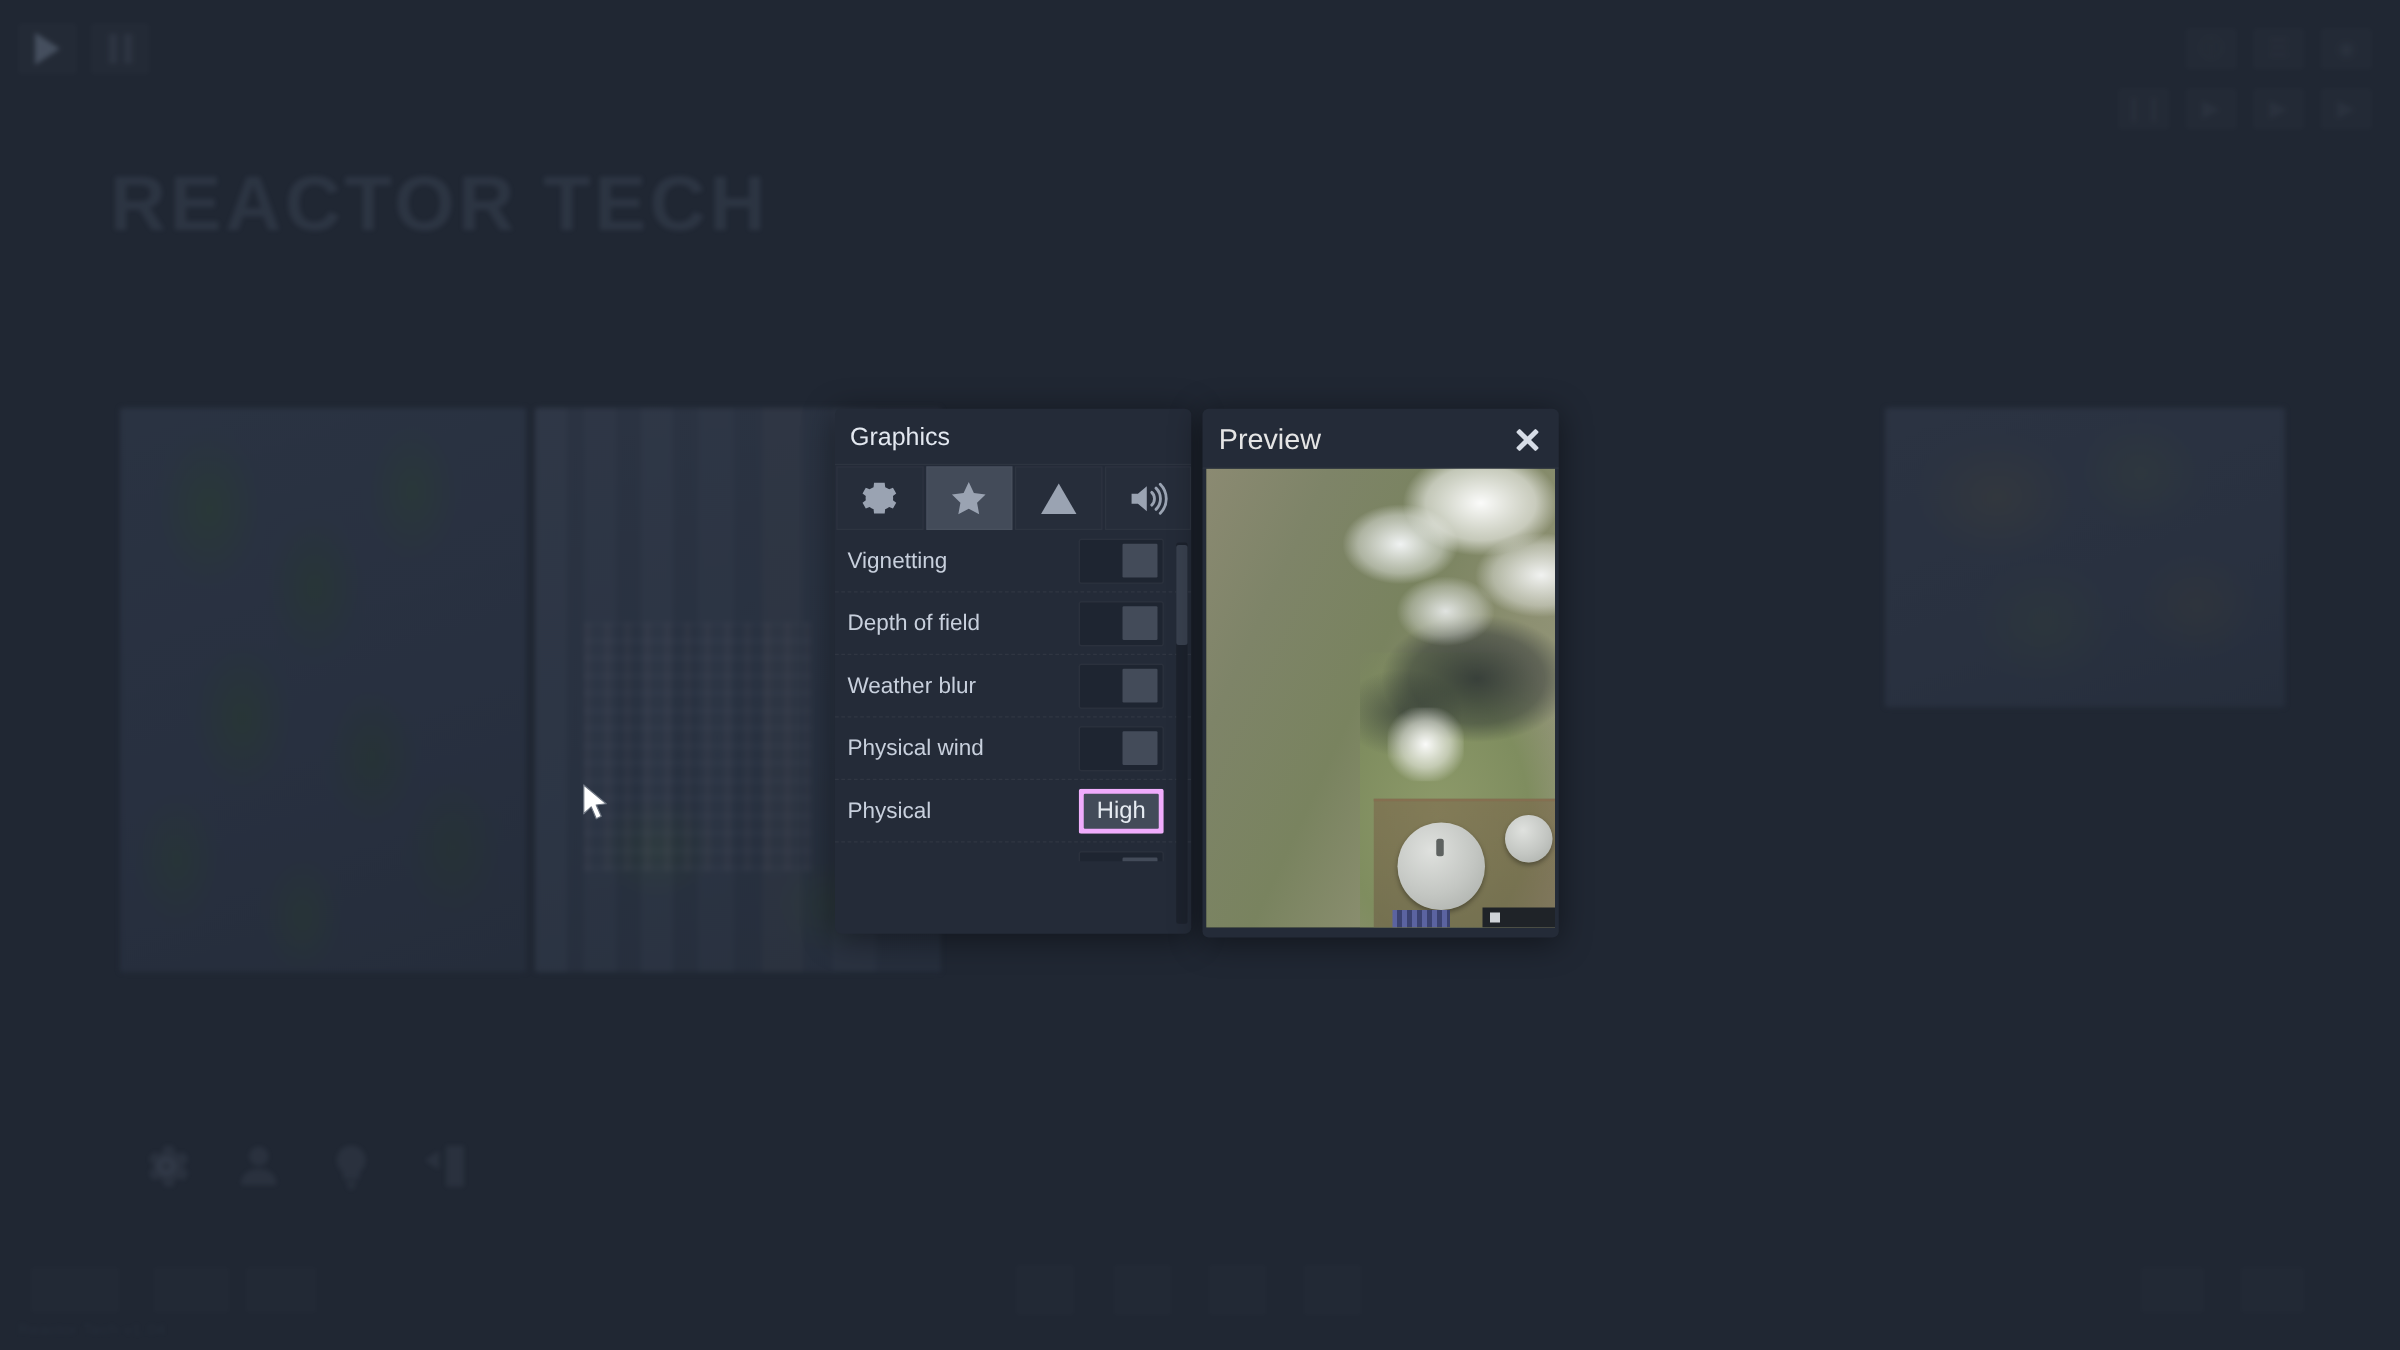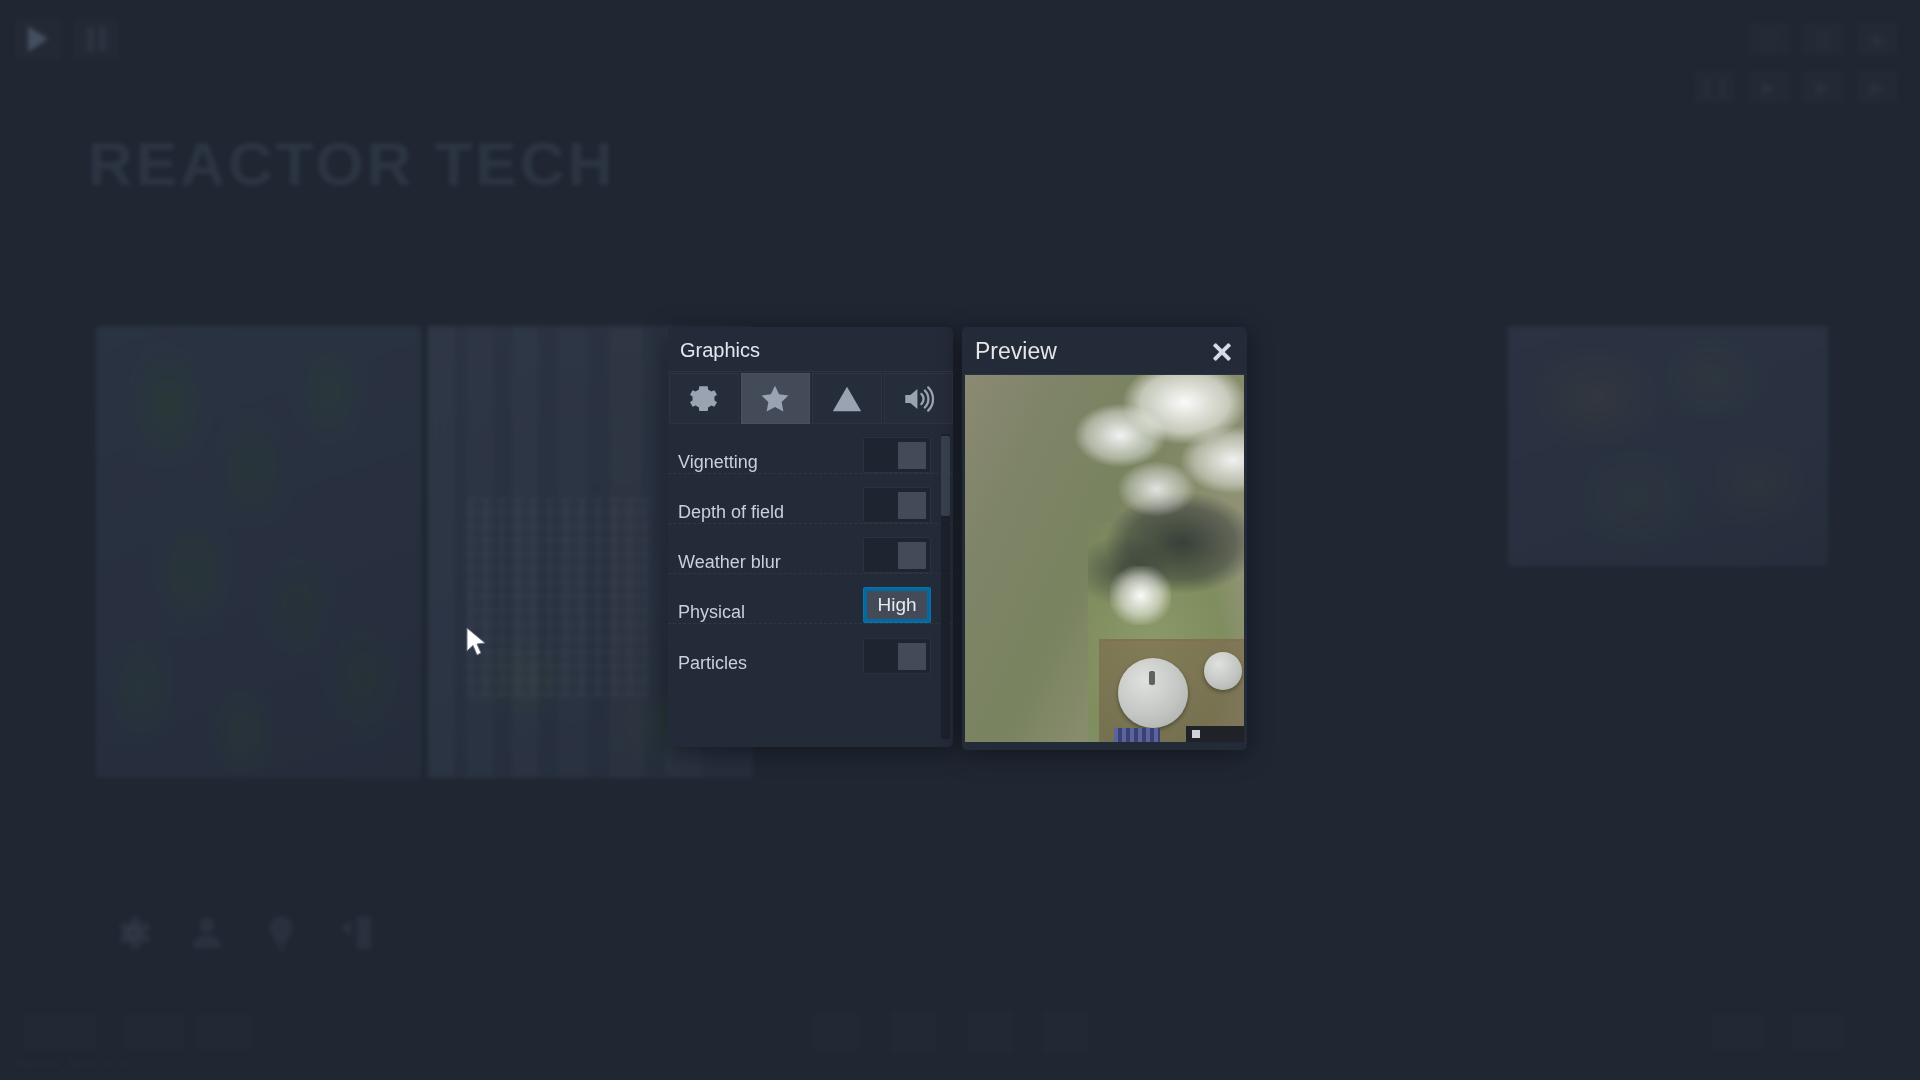--- a/index.html
+++ b/index.html
@@ -186,21 +186,21 @@
     cursor: pointer;
   }
   .tab.active { background: #434b59; }
 
   .settings-list {
     position: relative;
     height: 265px;
     overflow: hidden;
   }
   .setting-row {
-    display: flex; align-items: flex-end; justify-content: space-between;
+    display: flex; align-items: center; justify-content: space-between;
     height: 50px;
     padding: 0 22px 0 10px;
     border-bottom: 1px dashed rgba(255,255,255,0.055);
   }
   .setting-label {
     font-size: 18px;
     color: #c8d0dd;
     white-space: nowrap;
   }
   
@@ -215,21 +215,21 @@
   }
   .toggle .knob {
     width: 28px; height: 27px;
     background: #434b59;
     border-radius: 1px;
     margin-left: auto;
   }
   
   .dropdown {
     width: 68px; height: 36px;
-    background: #0369a1;
+    background: #f0abfc;
     border: 1px solid rgba(255,255,255,0.06);
     border-radius: 2px;
     display: flex; align-items: center; justify-content: center;
     cursor: pointer;
     padding: 3px;
   }
   .dropdown .dd-inner {
     width: 100%; height: 100%;
     background: #434b59;
     border-radius: 1px;
@@ -527,20 +527,26 @@
         </div>
       </div>
 
       <div class="setting-row">
         <span class="setting-label">Weather blur</span>
         <div class="toggle">
           <span class="knob"></span>
         </div>
       </div>
 
+      <div class="setting-row">
+        <span class="setting-label">Physical wind</span>
+        <div class="toggle">
+          <span class="knob"></span>
+        </div>
+      </div>
 
       <div class="setting-row">
         <span class="setting-label">Physical</span>
         <div class="dropdown">
           <span class="dd-inner">High</span>
         </div>
       </div>
 
       <div class="setting-row" style="border-bottom:none;">
         <span class="setting-label">Particles</span>

